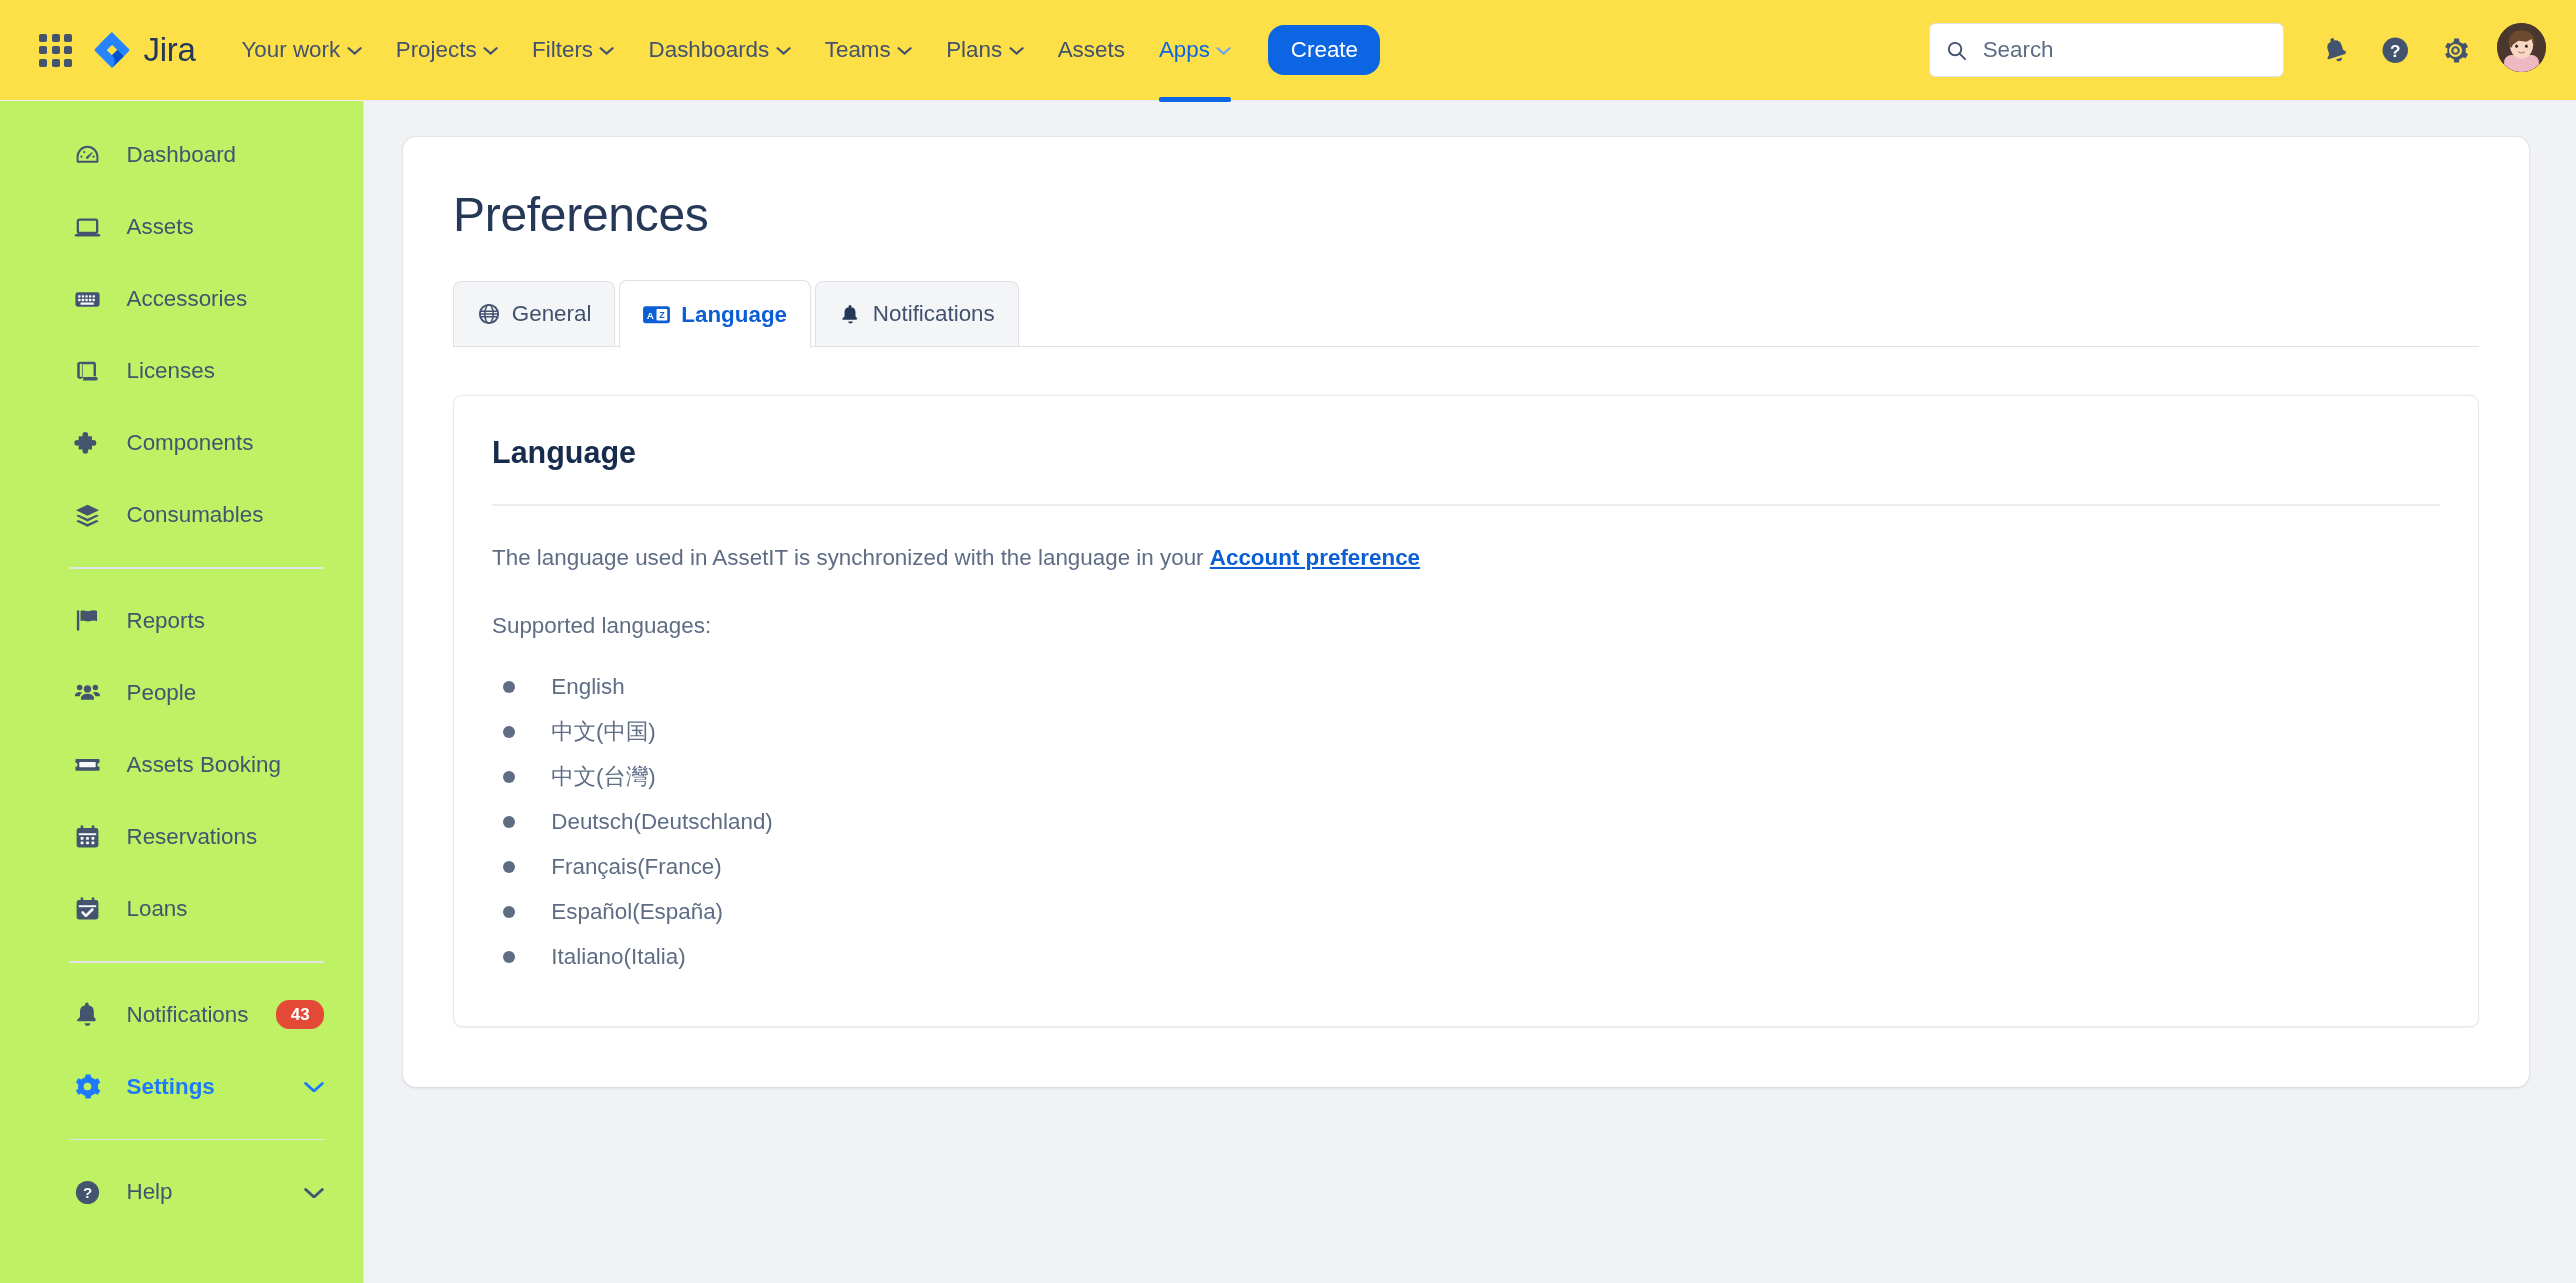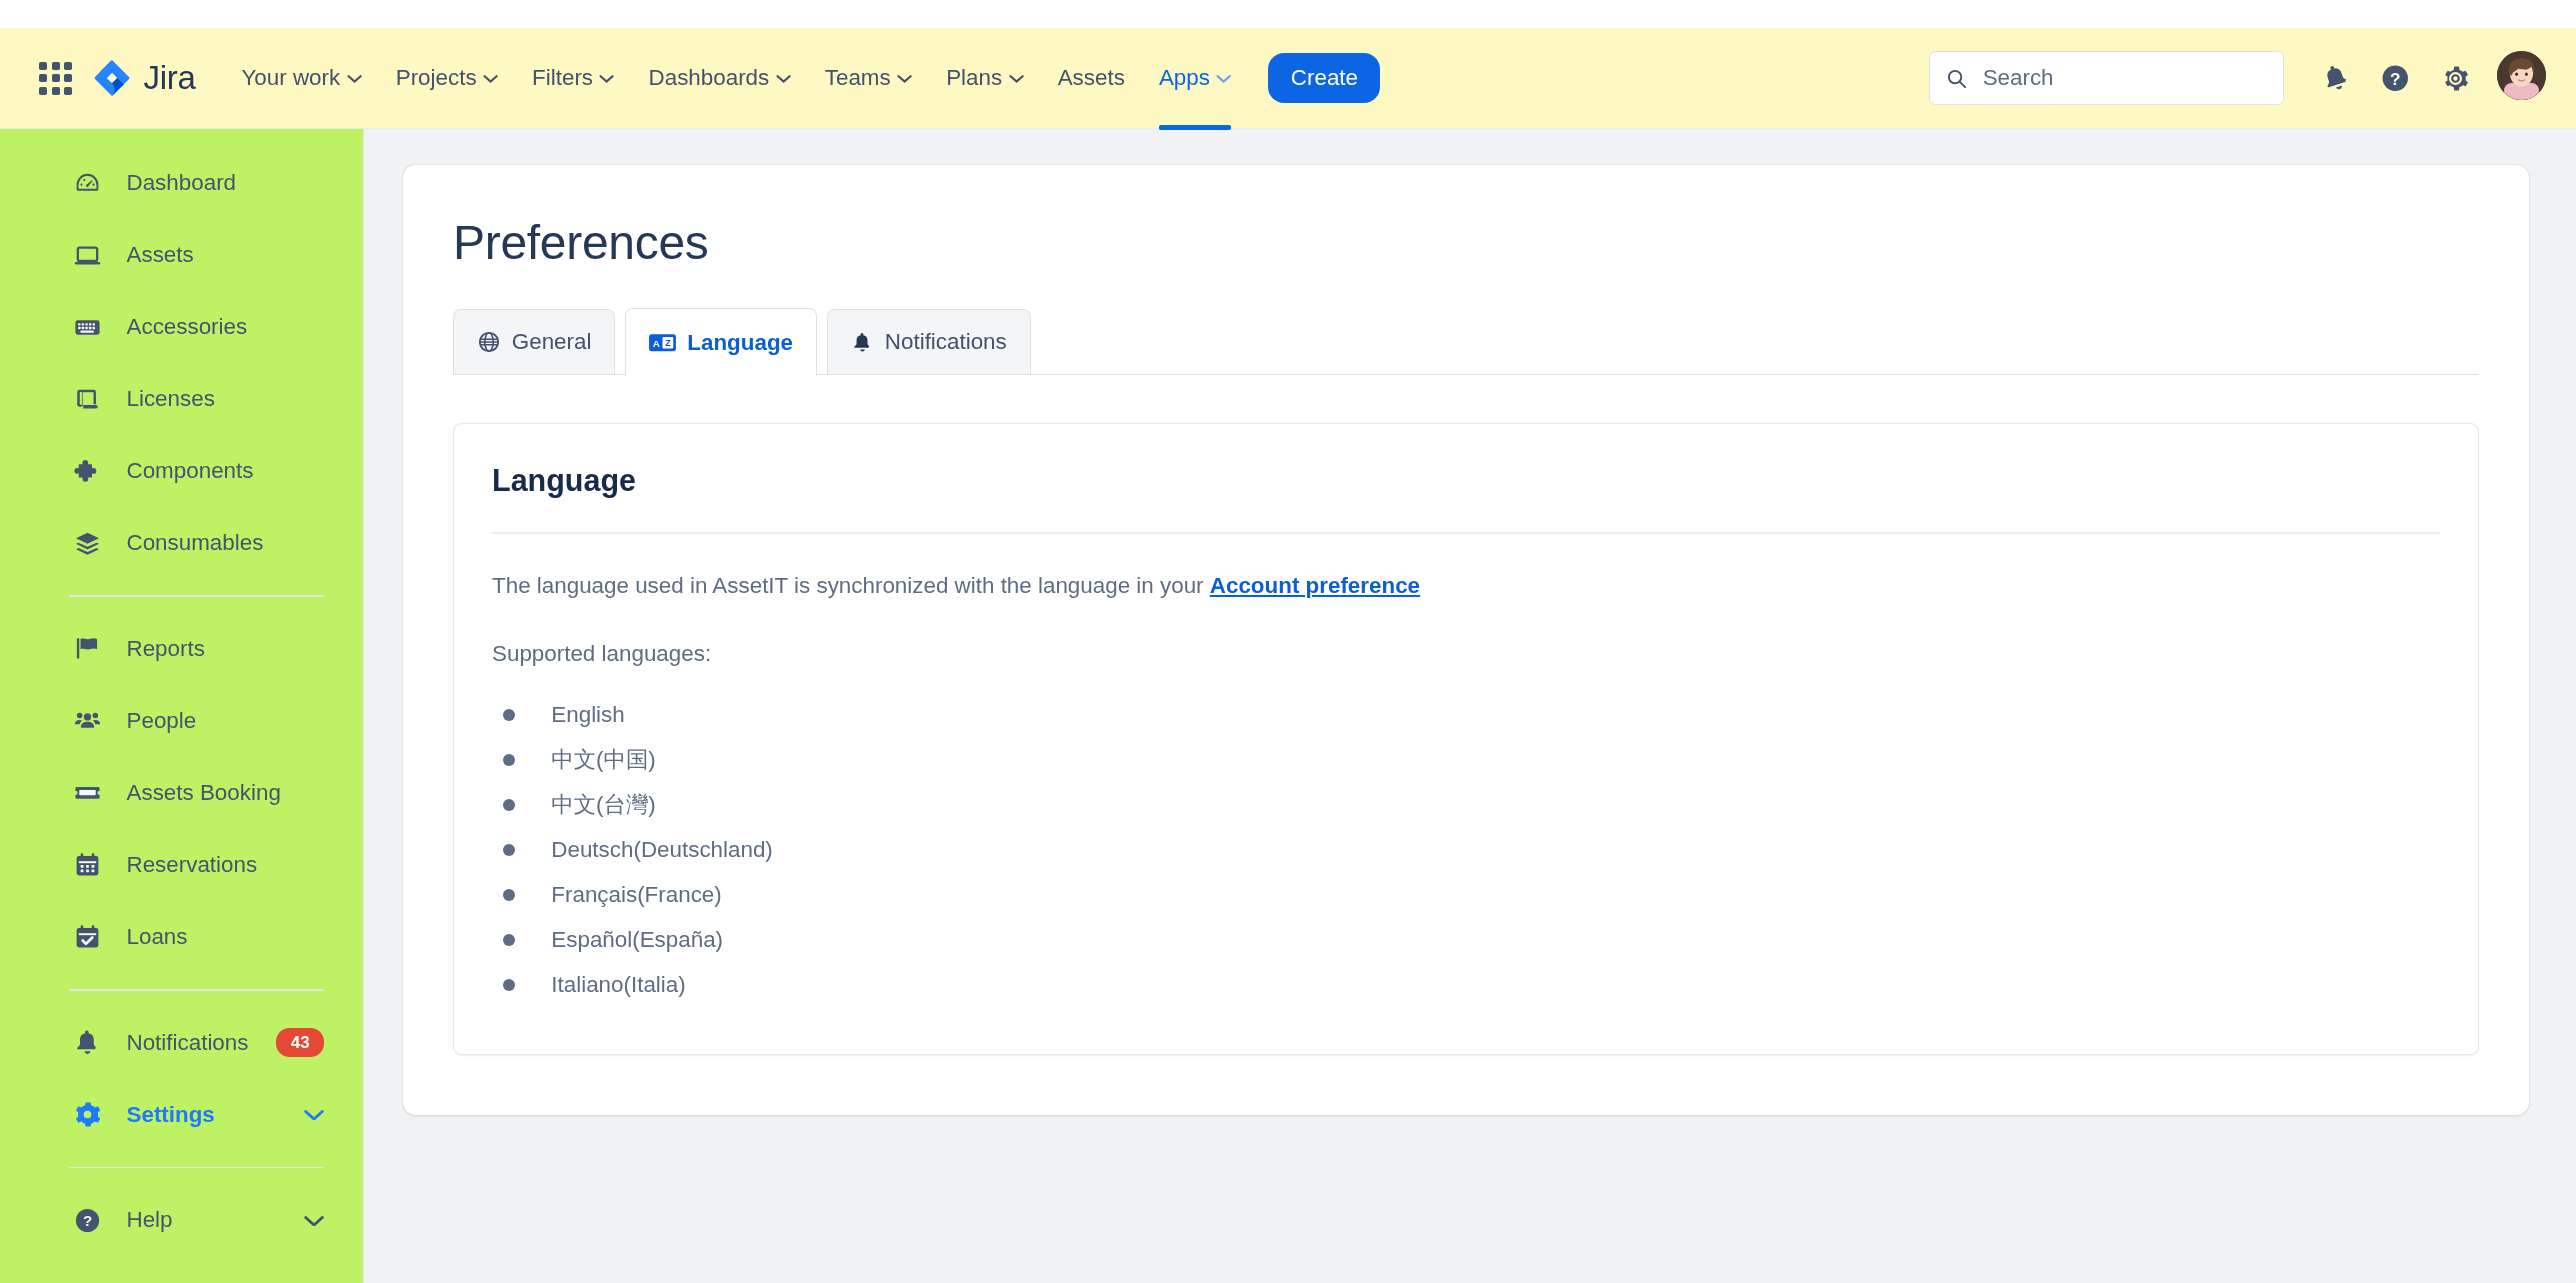--- a/index.html
+++ b/index.html
@@ -10,26 +10,25 @@
     overflow: hidden;
     background: #ffffff;
     font-family: "Liberation Sans", "DejaVu Sans", sans-serif;
     -webkit-font-smoothing: antialiased;
   }
 
   
   .topbar {
     position: relative;
     height: 101px;
-    background: #fef9c3;
+    background: #fde047;
     border-bottom: 1.8px solid #ebecf0;
     display: flex;
     align-items: center;
     padding: 0 30.5px 0 30.5px;
-    margin-top: 28px;
   }
   .appswitcher {
     width: 50px; height: 50px;
     display: flex; align-items: center; justify-content: center;
     border-radius: 5.4px;
     cursor: pointer;
     flex: none;
   }
   .grid-dots {
     display: grid;
@@ -191,21 +190,21 @@
     color: #253858;
     margin: 0 0 38px 0;
     letter-spacing: -0.3px;
   }
 
   
   .tabs {
     display: flex;
     align-items: flex-end;
     border-bottom: 1.8px solid #dfe1e6;
-    gap: 10px;
+    gap: 4px;
   }
   .tab {
     display: flex; align-items: center; gap: 10.8px;
     height: 65px;
     padding: 0 23px;
     background: #f4f5f7;
     border: 1.8px solid #dfe1e6;
     border-bottom: none;
     border-radius: 8px 8px 0 0;
     font-size: 22.4px;

